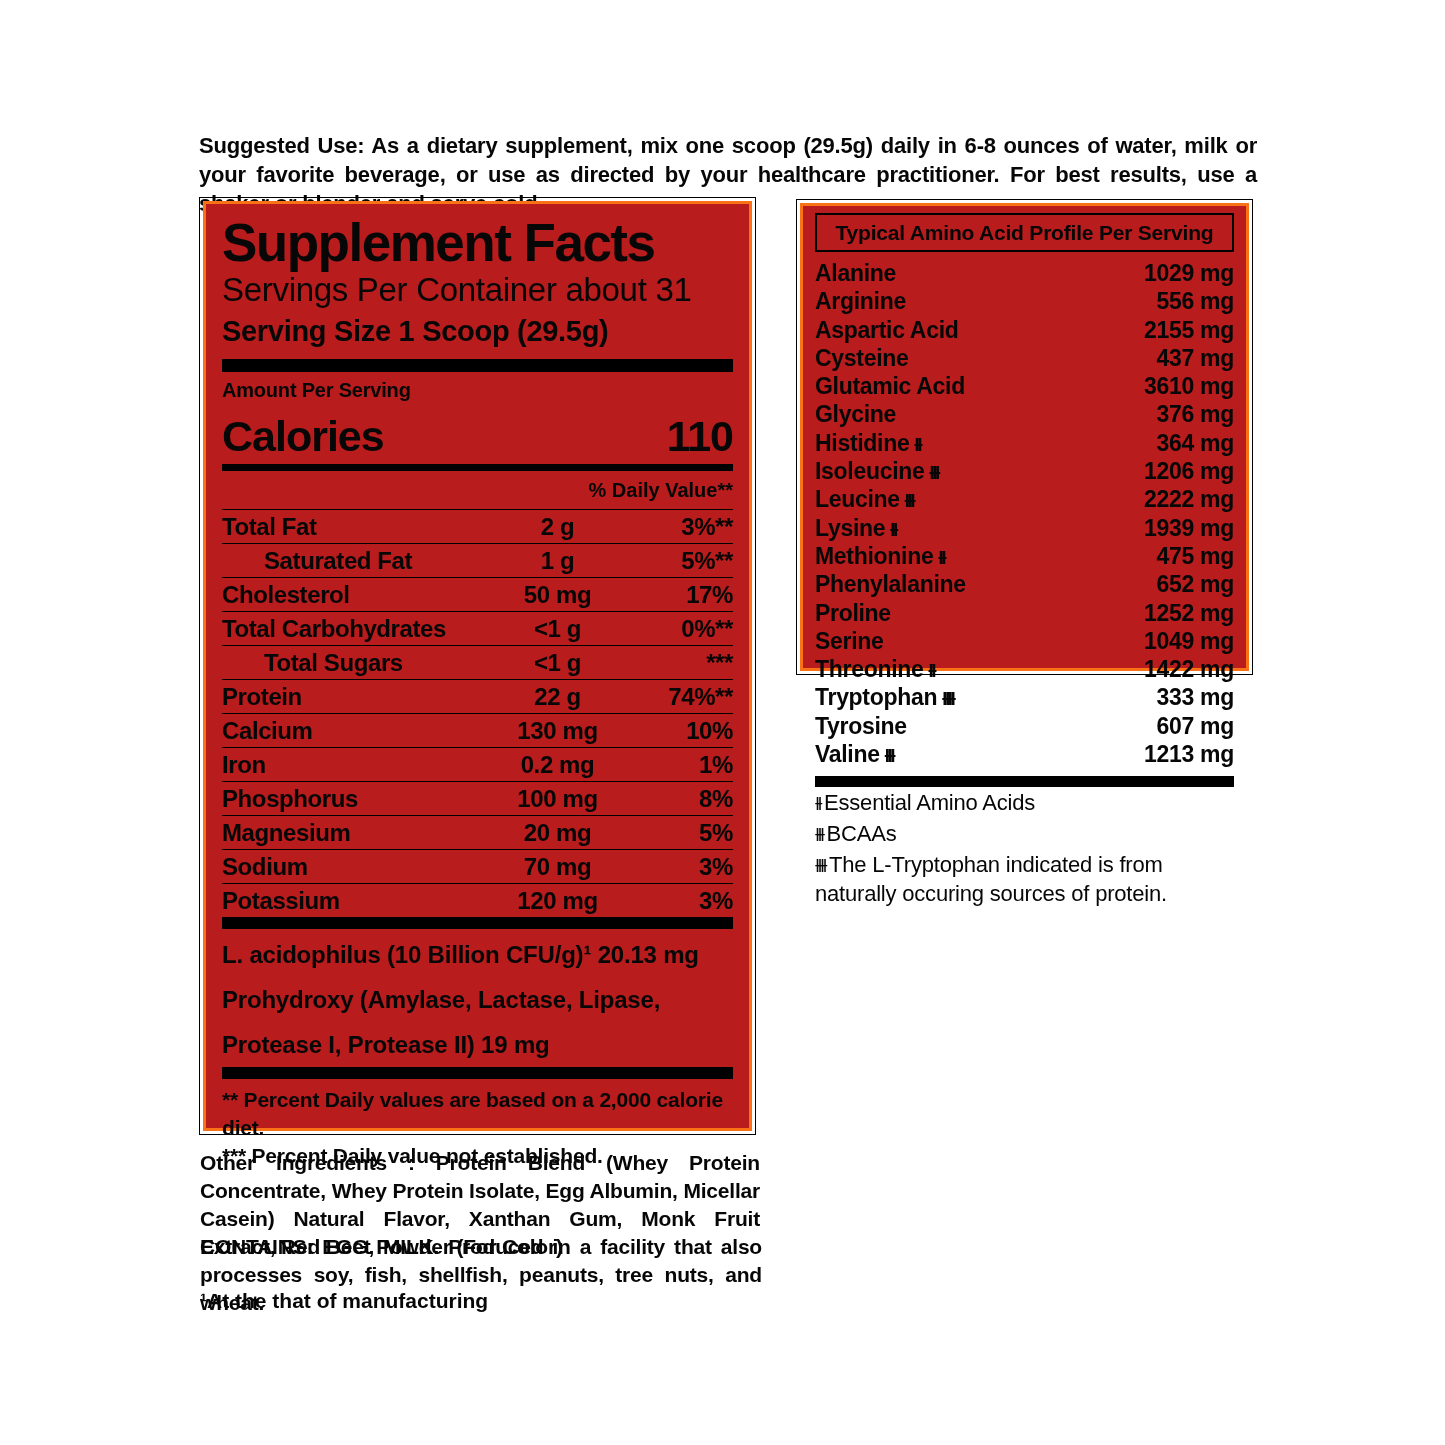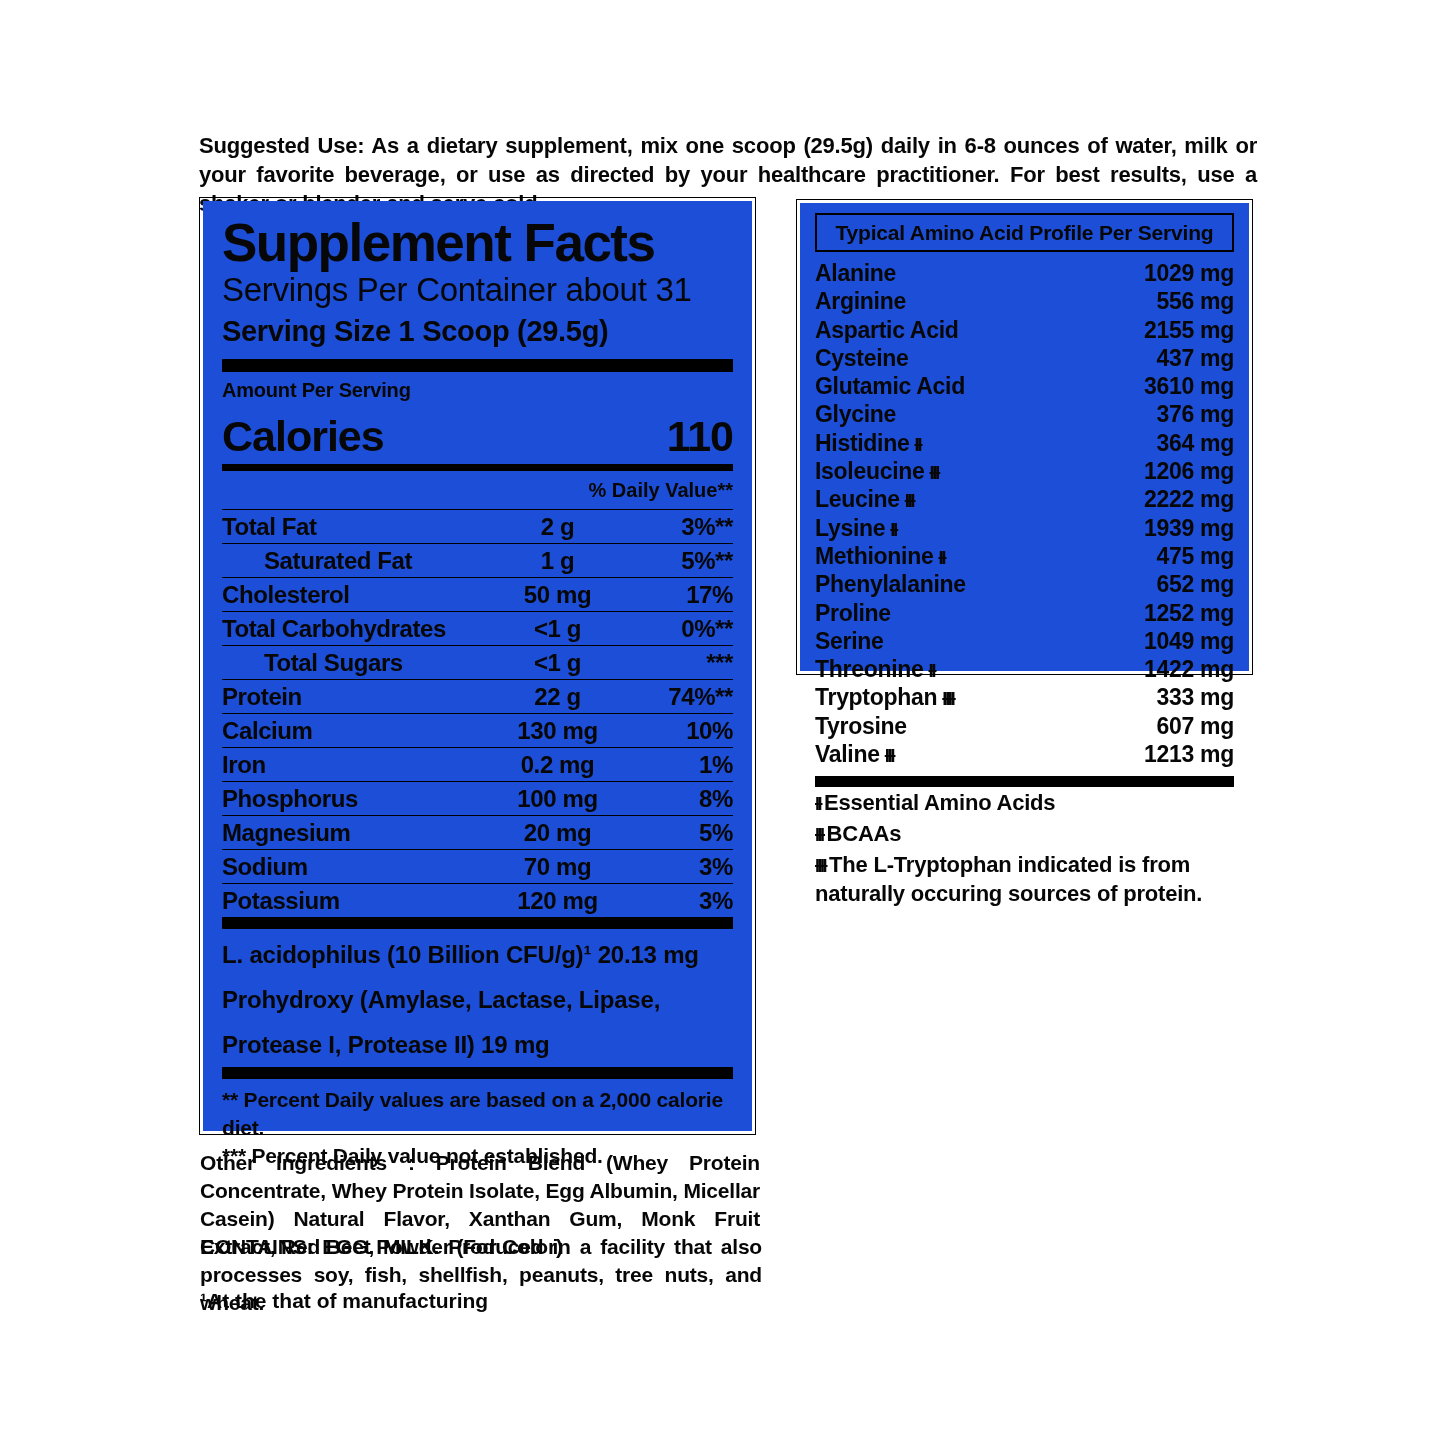--- a/index.html
+++ b/index.html
@@ -4,21 +4,21 @@
 <style>
   html,body{margin:0;padding:0;background:#fff;}
   #page{position:relative;width:1445px;height:1445px;background:#fff;
         font-family:"Liberation Sans","DejaVu Sans",sans-serif;color:#070707;}
   .bold{font-weight:bold;}
   
   .suggested{position:absolute;left:199px;top:131px;width:1058px;
              font-size:22px;font-weight:bold;line-height:29px;text-align:justify;
              letter-spacing:-0.2px;}
   
-  .panel{position:absolute;background:#1d4ed8;border:3px solid #1d4ed8;
+  .panel{position:absolute;background:#b91c1c;border:3px solid #f97316;
          outline:1.5px solid #000;outline-offset:3px;box-sizing:border-box;}
   #sf-panel{left:203px;top:201px;width:549px;height:930px;}
   #aa-panel{left:800px;top:203px;width:449px;height:468px;}
   .sf-inner{padding:4px 16px 0 16px;}
   .sf-title{font-size:53px;font-weight:bold;letter-spacing:-1.5px;line-height:1.08;
             margin-top:6px;white-space:nowrap;}
   .sf-servings{font-size:33px;margin-top:0;letter-spacing:-0.3px;}
   .sf-servsize{font-size:29px;font-weight:bold;margin-top:6px;letter-spacing:-0.3px;}
   .bar{background:#000;}
   .bar-13{height:13px;margin-top:11px;}
@@ -40,21 +40,21 @@
             letter-spacing:-0.2px;}
   
   .aa-inner{padding:6px 12px 0 12px;}
   .aa-head{border:2.5px solid #000;text-align:center;font-size:21px;font-weight:bold;
            padding:6px 0 5px 0;margin-top:1px;letter-spacing:-0.2px;}
   .aa-rows{padding-top:8px;}
   .arow{display:flex;justify-content:space-between;align-items:baseline;
         font-size:23px;font-weight:bold;line-height:27.3px;letter-spacing:-0.3px;}
   .marker{letter-spacing:-2.5px;font-size:0.82em;padding-left:5px;}
   .aa-bar{height:11px;background:#000;margin-top:7px;}
-  .aa-notes{font-size:22px;font-weight:bold;line-height:27px;
+  .aa-notes{font-size:22px;font-weight:normal;line-height:27px;
             letter-spacing:-0.2px;}
   .aa-note{margin-top:2px;}
   .aa-note .marker{padding-left:0;padding-right:4px;}
   
   .other{position:absolute;left:200px;top:1149px;width:560px;font-size:21px;
          font-weight:bold;line-height:28px;text-align:justify;letter-spacing:-0.2px;}
   .contains{position:absolute;left:200px;top:1233px;width:562px;font-size:21px;
             line-height:28px;text-align:justify;letter-spacing:-0.2px;font-weight:bold;}
   .mfg{position:absolute;left:200px;top:1289px;font-size:21px;font-weight:bold;}
 </style>

